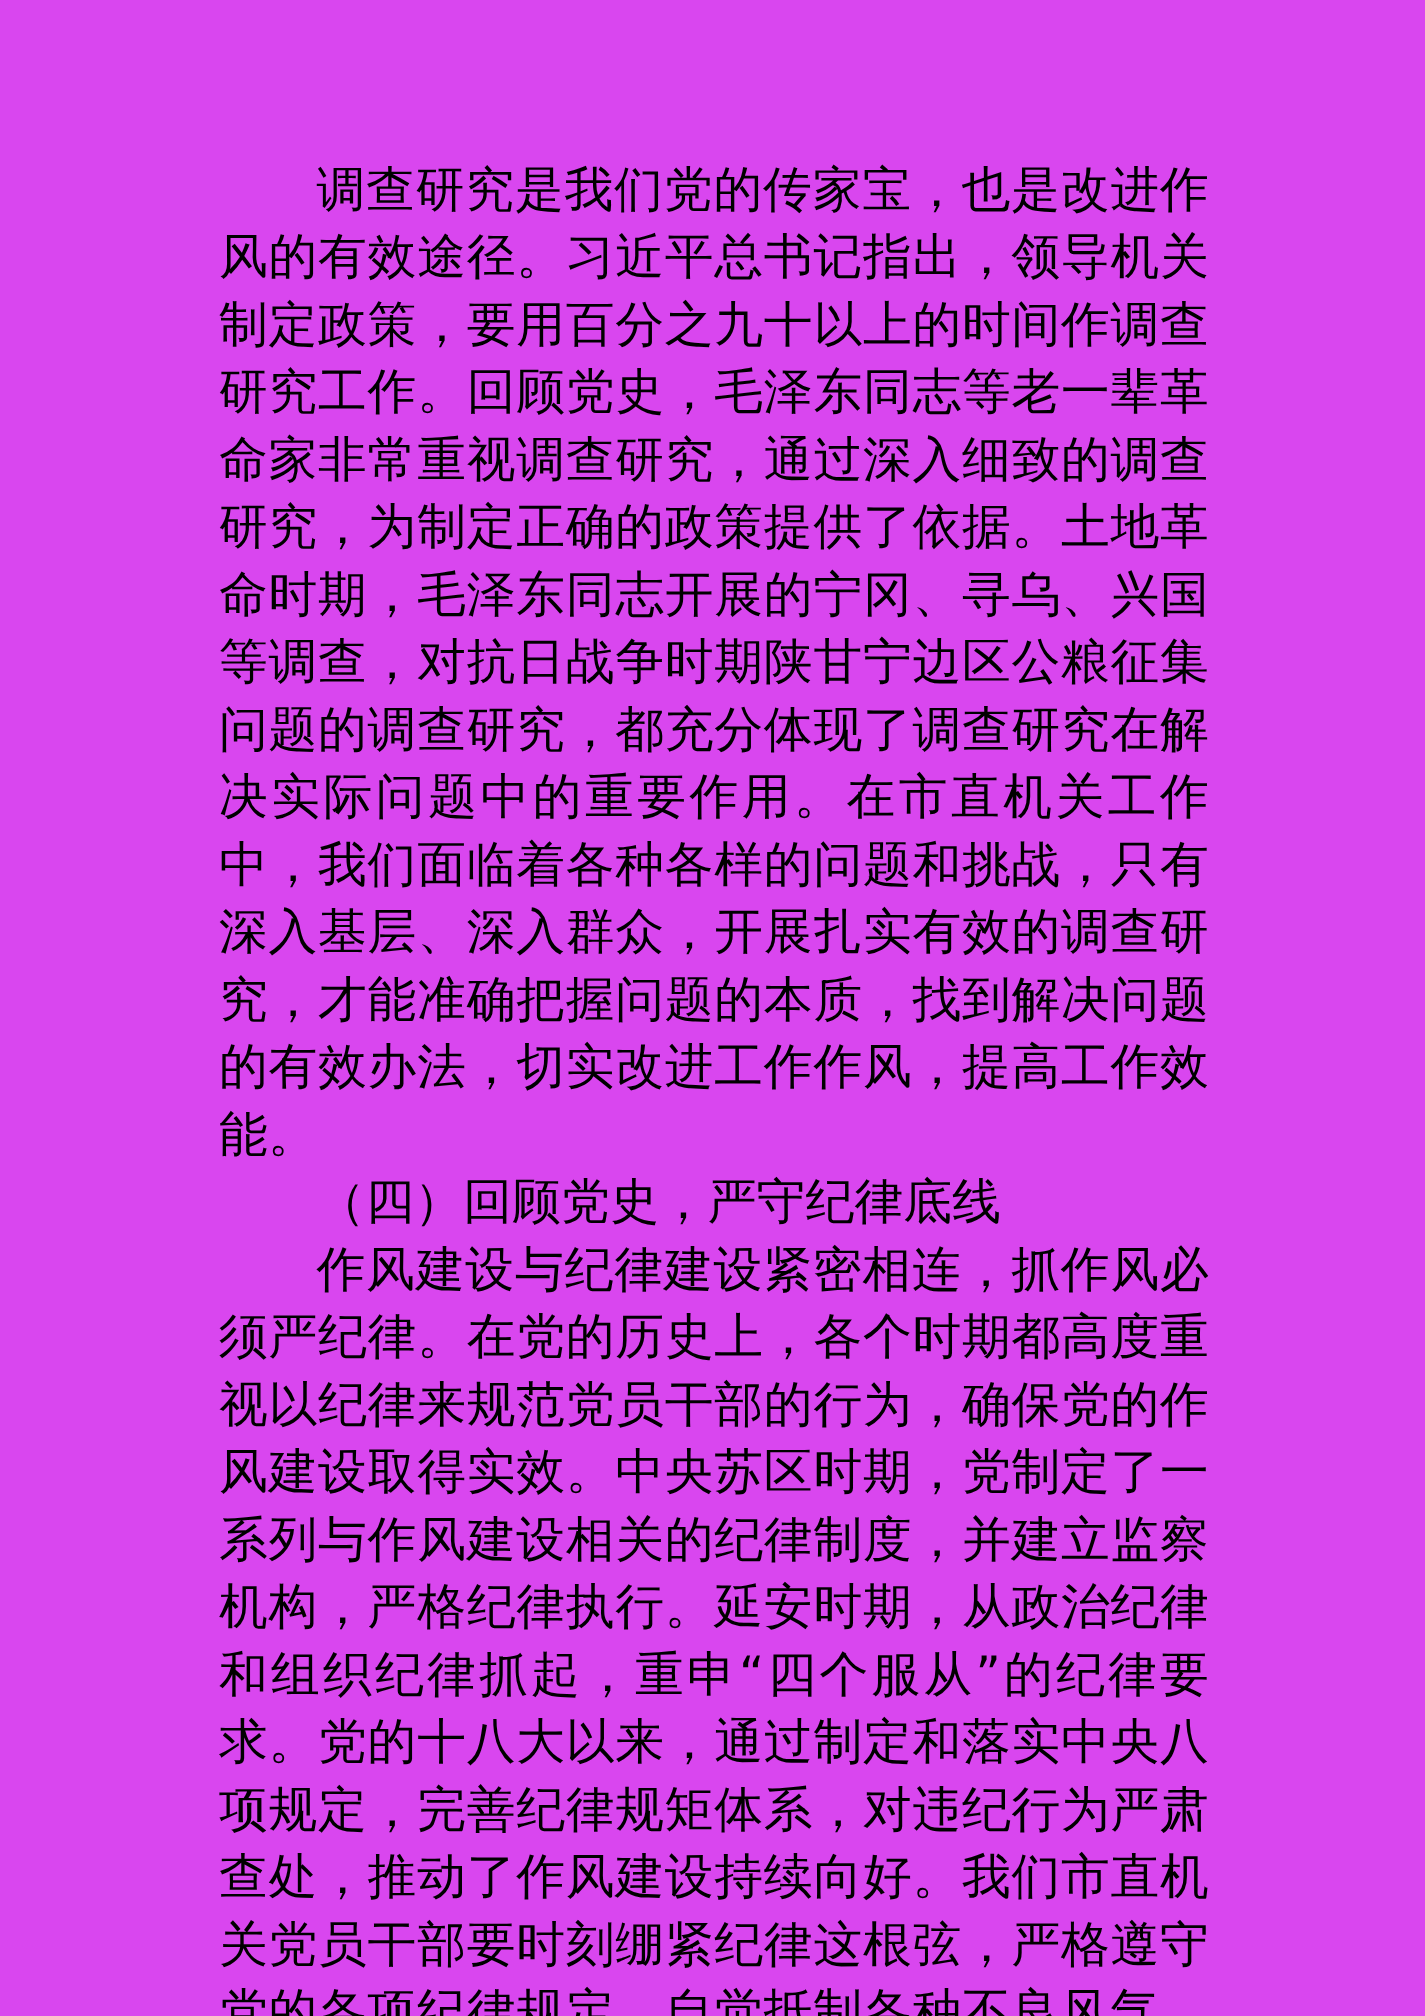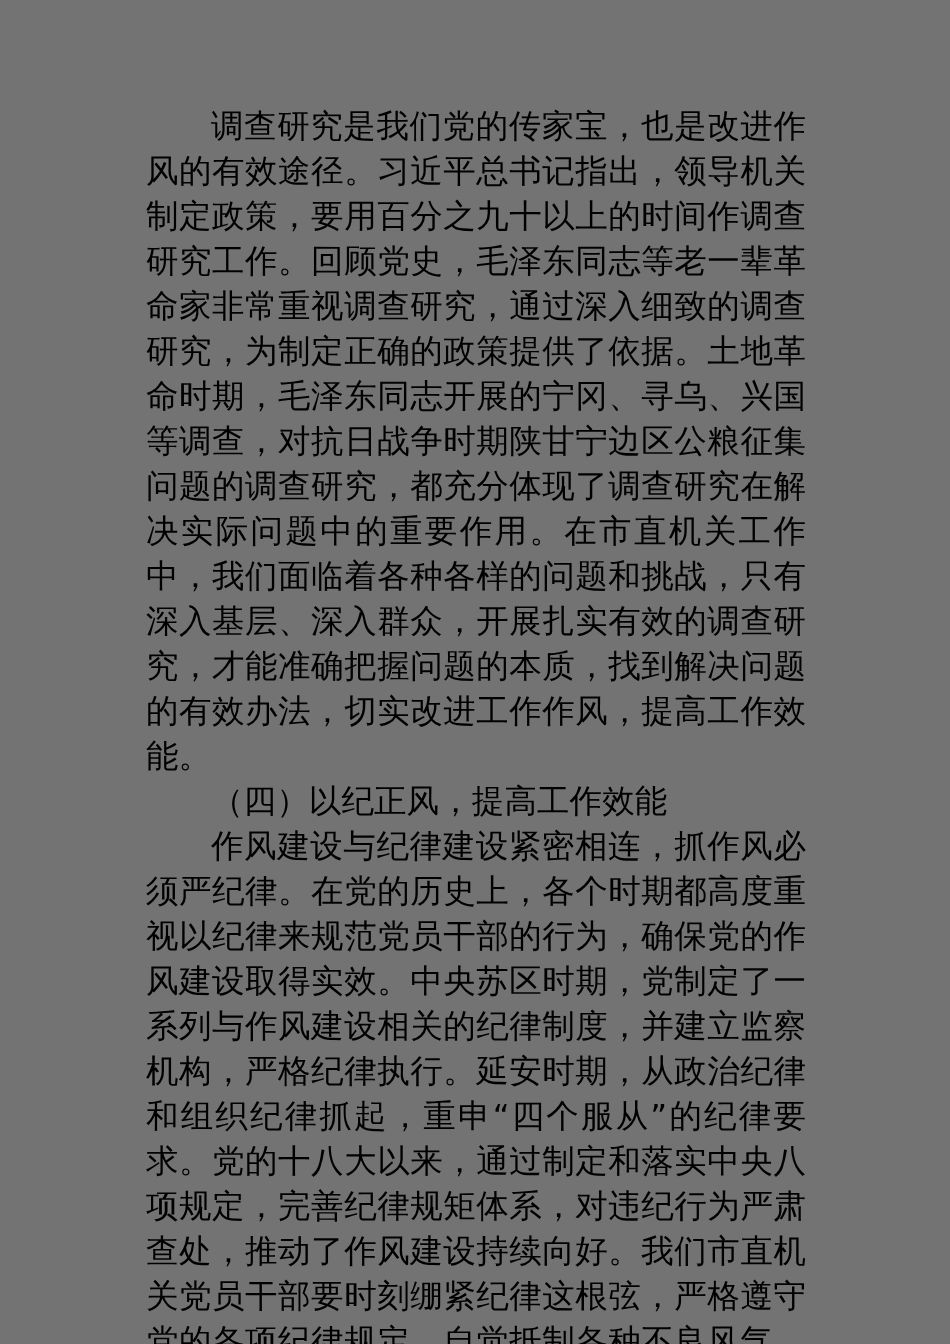--- a/index.html
+++ b/index.html
@@ -10,21 +10,21 @@
   }
   body {
     font-family: "DejaVu Sans", "Liberation Sans", sans-serif;
     color: #000000;
   }
   .page {
     position: relative;
     width: 950px;
     height: 1344px;
     margin: 0 auto;
-    background: #737373;
+    background: #d946ef;
     box-sizing: border-box;
     overflow: hidden;
   }
   .content {
     position: absolute;
     left: 146px;
     top: 104px;
     width: 660px;
   }
   .para {
@@ -49,16 +49,16 @@
     font-weight: 400;
     white-space: nowrap;
   }
 </style>
 </head>
 <body>
 
 <div class="page">
   <div class="content">
     <p class="para">调查研究是我们党的传家宝，也是改进作风的有效途径。习近平总书记指出，领导机关制定政策，要用百分之九十以上的时间作调查研究工作。回顾党史，毛泽东同志等老一辈革命家非常重视调查研究，通过深入细致的调查研究，为制定正确的政策提供了依据。土地革命时期，毛泽东同志开展的宁冈、寻乌、兴国等调查，对抗日战争时期陕甘宁边区公粮征集问题的调查研究，都充分体现了调查研究在解决实际问题中的重要作用。在市直机关工作中，我们面临着各种各样的问题和挑战，只有深入基层、深入群众，开展扎实有效的调查研究，才能准确把握问题的本质，找到解决问题的有效办法，切实改进工作作风，提高工作效能。</p>
-    <p class="heading">（四）以纪正风，提高工作效能</p>
+    <p class="heading">（四）回顾党史，严守纪律底线</p>
     <p class="para">作风建设与纪律建设紧密相连，抓作风必须严纪律。在党的历史上，各个时期都高度重视以纪律来规范党员干部的行为，确保党的作风建设取得实效。中央苏区时期，党制定了一系列与作风建设相关的纪律制度，并建立监察机构，严格纪律执行。延安时期，从政治纪律和组织纪律抓起，重申“四个服从”的纪律要求。党的十八大以来，通过制定和落实中央八项规定，完善纪律规矩体系，对违纪行为严肃查处，推动了作风建设持续向好。我们市直机关党员干部要时刻绷紧纪律这根弦，严格遵守党的各项纪律规定，自觉抵制各种不良风气，做到心有所畏、言有所戒、行有所止。</p>
   </div>
 </div>
 
 </body></html>

